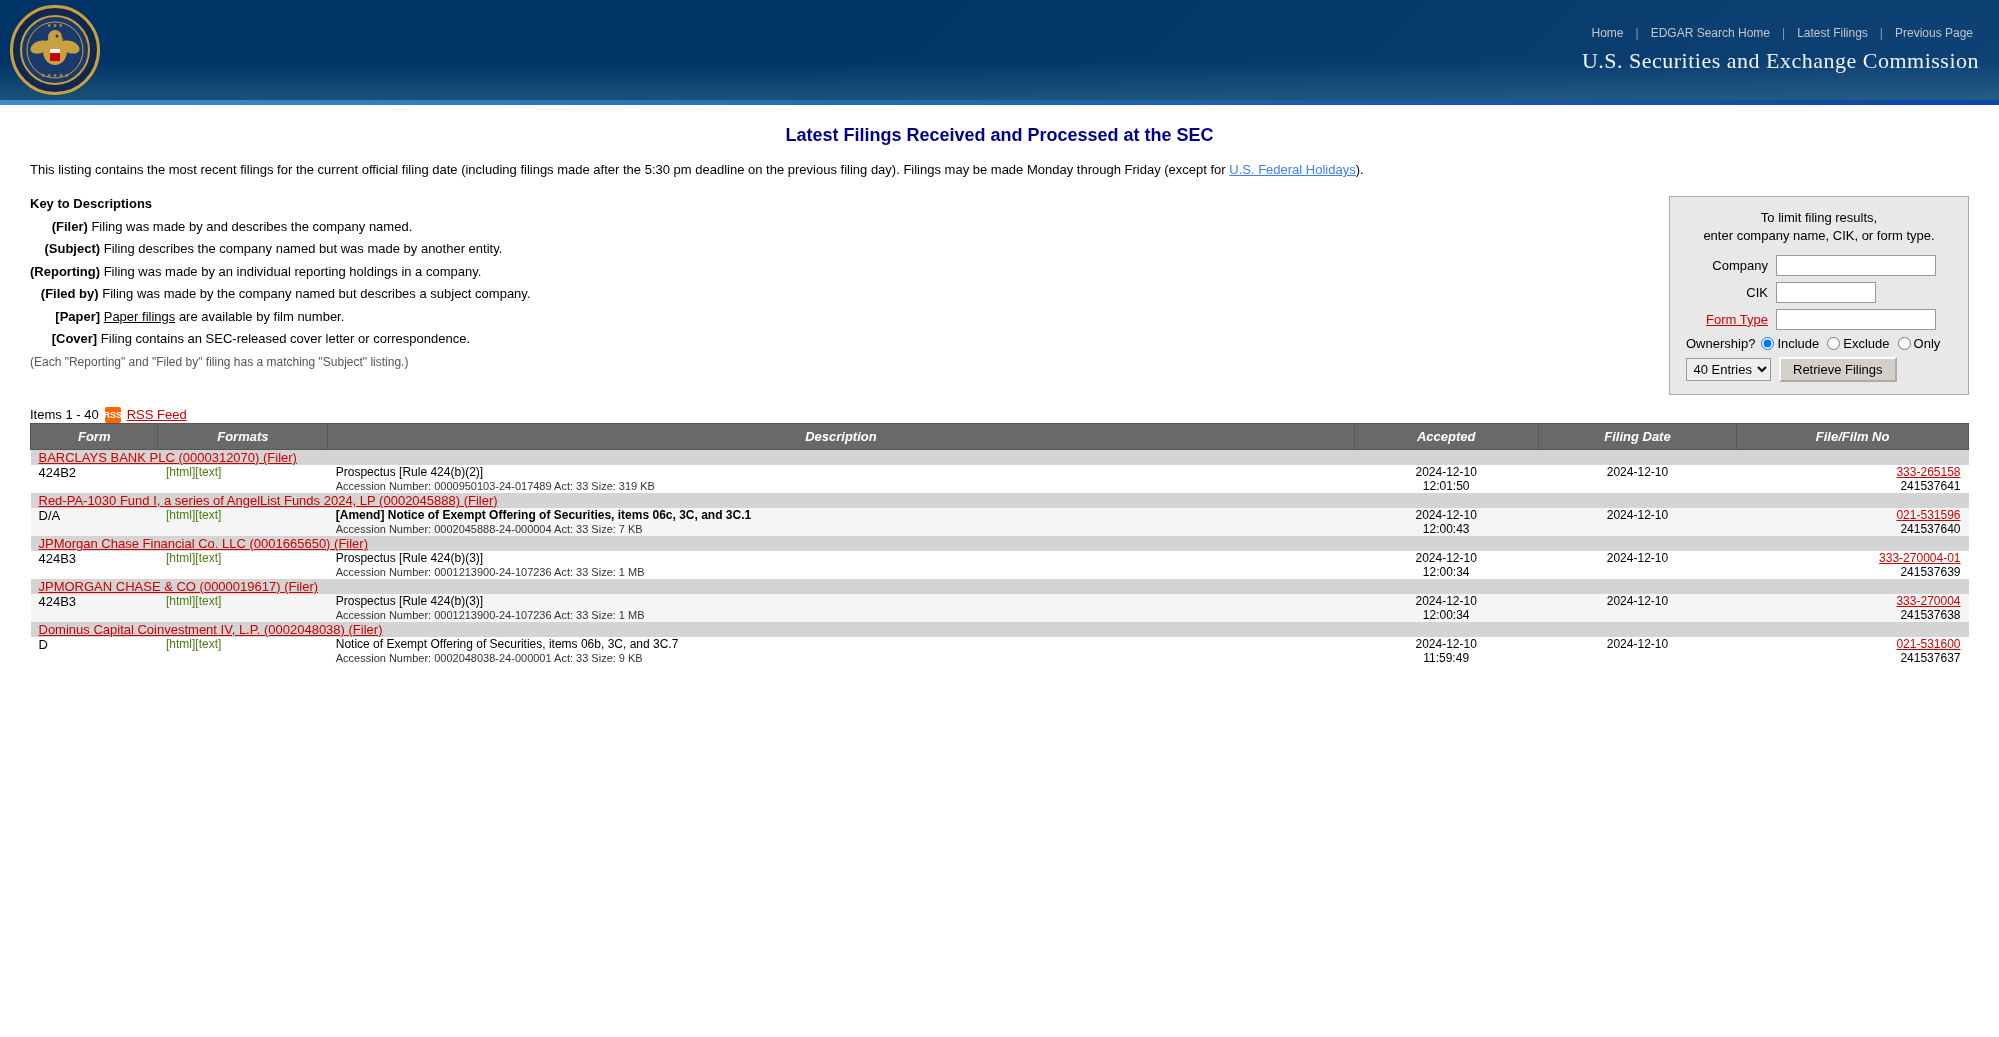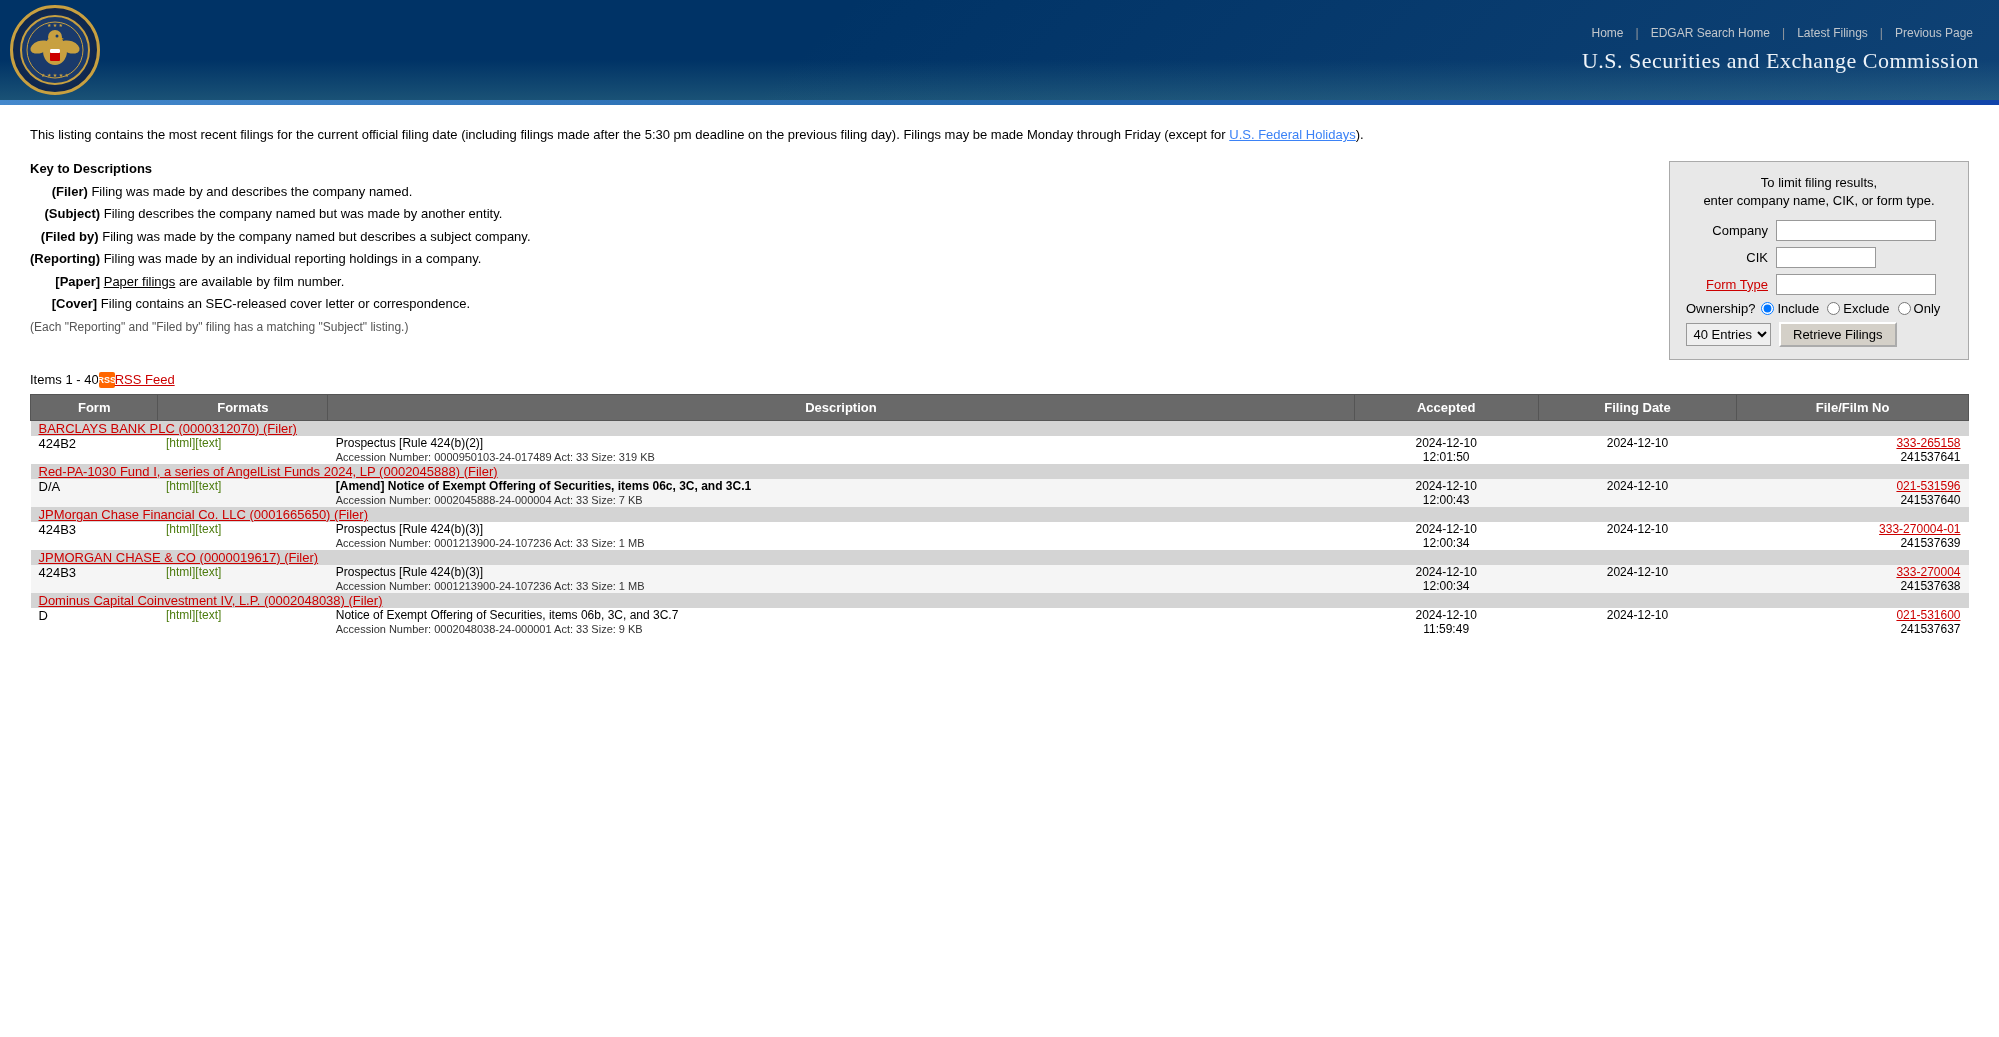--- a/index.html
+++ b/index.html
@@ -194,22 +194,22 @@
       padding: 3px 12px;
       background: #d4d0c8;
       border: 2px outset #fff;
       cursor: pointer;
     }
 
     
     #items-line {
       display: flex;
       align-items: center;
-      font-size: 13px;
-      margin-bottom: 6px;
+      gap: 6px;
+      font-size: 13px;
     }
     #rss-icon {
       width: 16px;
       height: 16px;
       background: #ff6600;
       border-radius: 2px;
       display: inline-flex;
       align-items: center;
       justify-content: center;
       font-size: 9px;
@@ -229,21 +229,21 @@
       font-size: 12px;
     }
     #filings-table th {
       background: #696969;
       color: #fff;
       padding: 5px 8px;
       text-align: left;
       font-size: 13px;
       border: 1px solid #555;
     }
-    #filings-table th.center { text-align: center; }
+    #filings-table th.center { text-align: center; font-style: italic; }
     #filings-table td {
       padding: 0 8px;
       vertical-align: top;
       border: none;
     }
     .row-company {
       background: #d4d4d4;
     }
     .row-company td {
       padding: 3px 8px;
@@ -330,41 +330,42 @@
       <span class="sep"> | </span>
       <a>Previous Page</a>
     </div>
     <div id="agency-title">U.S. Securities and Exchange Commission</div>
   </div>
 </div>
 <div id="blue-bar"></div>
 
 <div id="content">
 
+  <div id="page-heading">Latest Filings Received and Processed at the SEC</div>
 
   <p id="intro-text">
     <span>This listing contains the most recent filings for the current official filing date (including filings made after the 5:30 pm deadline on the previous filing day). Filings may be made Monday through Friday (except for </span><a>U.S. Federal Holidays</a><span>).</span>
   </p>
 
   <div id="two-col">
 
     <div id="key-section">
       <div id="key-title">Key to Descriptions</div>
       <ul>
         <li>
           &nbsp;&nbsp;&nbsp;&nbsp;&nbsp;&nbsp;<span class="key-term">(Filer)</span> Filing was made by and describes the company named.
         </li>
         <li>
           &nbsp;&nbsp;&nbsp;&nbsp;<span class="key-term">(Subject)</span> Filing describes the company named but was made by another entity.
         </li>
         <li>
-          &nbsp;&nbsp;&nbsp;<span class="key-term">(Filed by)</span> Filing was made by the company named but describes a subject company.
+          <span class="key-term">(Reporting)</span> Filing was made by an individual reporting holdings in a company.
         </li>
         <li>
-          <span class="key-term">(Reporting)</span> Filing was made by an individual reporting holdings in a company.
+          &nbsp;&nbsp;&nbsp;<span class="key-term">(Filed by)</span> Filing was made by the company named but describes a subject company.
         </li>
         <li>
           &nbsp;&nbsp;&nbsp;&nbsp;&nbsp;&nbsp;&nbsp;<span class="key-term">[Paper]</span> <a id="paper-link">Paper filings</a> are available by film number.
         </li>
         <li>
           &nbsp;&nbsp;&nbsp;&nbsp;&nbsp;&nbsp;<span class="key-term">[Cover]</span> Filing contains an SEC-released cover letter or correspondence.
         </li>
       </ul>
       <div id="each-reporting">(Each "Reporting" and "Filed by" filing has a matching "Subject" listing.)</div>
     </div>

